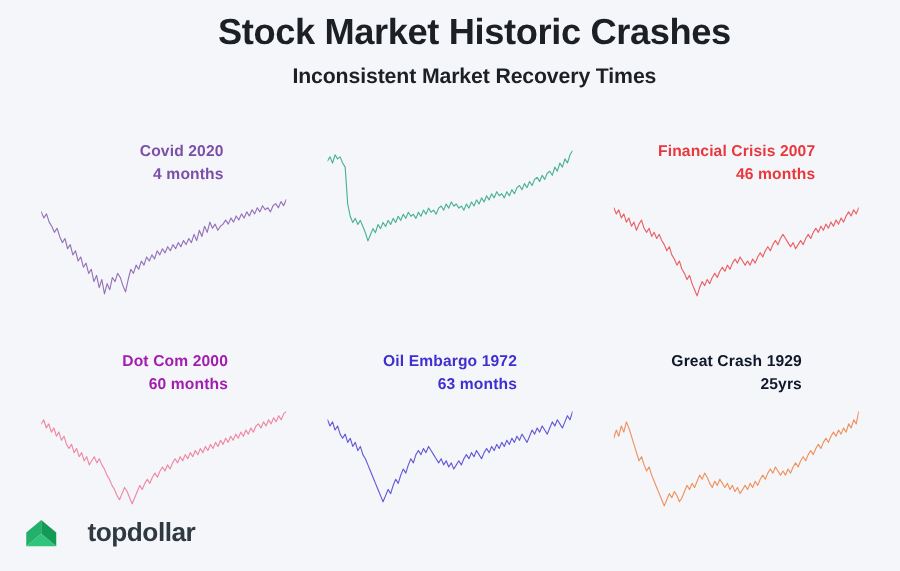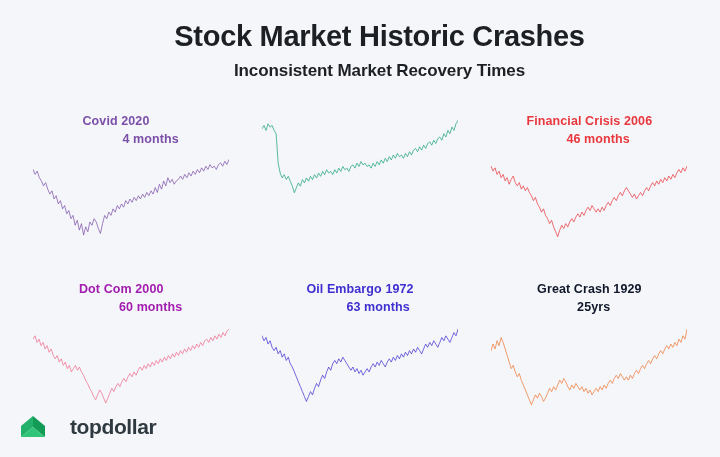--- a/index.html
+++ b/index.html
@@ -9,21 +9,21 @@
   body {
     width: 720px;
     height: 457px;
     background: #f5f6fa;
     font-family: "Liberation Sans", sans-serif;
     overflow: hidden;
     position: relative;
   }
   .header {
     text-align: center;
-    padding-top: 21px;
+    padding-top: 11px;
     margin-left: 39px;
   }
   .main-title {
     font-size: 29px;
     font-weight: bold;
     color: #1c2024;
     letter-spacing: -0.3px;
     line-height: 1.1;
     margin: 0;
   }
@@ -46,21 +46,21 @@
     column-gap: 4px;
     row-gap: 0px;
   }
   .panel {
     position: relative;
     display: flex;
     flex-direction: column;
     align-items: center;
   }
   .panel-label {
-    text-align: left;
+    text-align: right;
     font-size: 12.5px;
     font-weight: bold;
     line-height: 1.45;
     letter-spacing: 0.1px;
     margin: 0;
     padding-top: 8px;
   }
   .panel-label .line2 {
     display: block;
     margin-left: 40px;
@@ -114,21 +114,21 @@
       </div>
     </div>
     <div class="panel">
       <div class="spark-wrap">
         <svg width="196" height="92" viewBox="0 0 196 92">
           <path d="M0.00,18.76 L2.02,15.48 L4.04,20.40 L6.06,13.84 L8.08,17.12 L10.10,15.48 L12.12,20.40 L14.14,23.68 L16.16,53.20 L18.19,63.04 L20.21,67.96 L22.23,64.68 L24.25,69.60 L26.27,66.32 L28.29,71.24 L30.31,76.16 L32.33,82.72 L34.35,77.80 L36.37,72.88 L38.39,76.16 L40.41,69.60 L42.43,72.88 L44.45,67.96 L46.47,71.24 L48.49,66.32 L50.52,69.60 L52.54,64.68 L54.56,67.96 L56.58,63.04 L58.60,66.32 L60.62,61.40 L62.64,64.68 L64.66,59.76 L66.68,63.04 L68.70,61.40 L70.72,64.68 L72.74,59.76 L74.76,63.04 L76.78,58.12 L78.80,61.40 L80.82,56.48 L82.85,59.76 L84.87,58.12 L86.89,61.40 L88.91,56.48 L90.93,54.84 L92.95,58.12 L94.97,53.20 L96.99,56.48 L99.01,51.56 L101.03,54.84 L103.05,53.20 L105.07,56.48 L107.09,54.84 L109.11,58.12 L111.13,53.20 L113.15,56.48 L115.18,51.56 L117.20,54.84 L119.22,49.92 L121.24,53.20 L123.26,48.28 L125.28,51.56 L127.30,46.64 L129.32,49.92 L131.34,45.00 L133.36,48.28 L135.38,43.36 L137.40,46.64 L139.42,45.00 L141.44,48.28 L143.46,43.36 L145.48,46.64 L147.51,41.72 L149.53,45.00 L151.55,40.08 L153.57,38.44 L155.59,41.72 L157.61,36.80 L159.63,40.08 L161.65,35.16 L163.67,38.44 L165.69,33.52 L167.71,31.88 L169.73,35.16 L171.75,30.24 L173.77,33.52 L175.79,28.60 L177.81,26.96 L179.84,30.24 L181.86,23.68 L183.88,26.96 L185.90,20.40 L187.92,23.68 L189.94,17.12 L191.96,20.40 L193.98,13.84 L196.00,10.56" fill="none" stroke="#1aa179" stroke-width="0.9" stroke-opacity="0.8" stroke-linejoin="round" stroke-linecap="round"></path>
         </svg>
       </div>
     </div>
     <div class="panel">
-      <div class="panel-label" style="color: rgb(232, 56, 61);"><span>Financial Crisis 2006</span><span class="line2">46 months</span></div>
+      <div class="panel-label" style="color: rgb(232, 56, 61);"><span>Financial Crisis 2007</span><span class="line2">46 months</span></div>
       <div class="spark-wrap">
         <svg width="196" height="92" viewBox="0 0 196 92">
           <path d="M0.00,12.20 L2.02,17.12 L4.04,13.84 L6.06,20.40 L8.08,17.12 L10.10,23.68 L12.12,20.40 L14.14,26.96 L16.16,23.68 L18.19,30.24 L20.21,25.32 L22.23,22.04 L24.25,28.60 L26.27,31.88 L28.29,28.60 L30.31,35.16 L32.33,31.88 L34.35,36.80 L36.37,33.52 L38.39,38.44 L40.41,41.72 L42.43,46.64 L44.45,43.36 L46.47,49.92 L48.49,53.20 L50.52,58.12 L52.54,54.84 L54.56,61.40 L56.58,64.68 L58.60,69.60 L60.62,66.32 L62.64,72.88 L64.66,77.80 L66.68,82.72 L68.70,76.16 L70.72,71.24 L72.74,74.52 L74.76,69.60 L76.78,72.88 L78.80,67.96 L80.82,64.68 L82.85,67.96 L84.87,63.04 L86.89,59.76 L88.91,63.04 L90.93,58.12 L92.95,61.40 L94.97,56.48 L96.99,53.20 L99.01,56.48 L101.03,51.56 L103.05,54.84 L105.07,58.12 L107.09,54.84 L109.11,58.12 L111.13,53.20 L113.15,56.48 L115.18,51.56 L117.20,48.28 L119.22,51.56 L121.24,46.64 L123.26,43.36 L125.28,46.64 L127.30,41.72 L129.32,38.44 L131.34,41.72 L133.36,36.80 L135.38,33.52 L137.40,36.80 L139.42,40.08 L141.44,43.36 L143.46,40.08 L145.48,45.00 L147.51,41.72 L149.53,38.44 L151.55,41.72 L153.57,36.80 L155.59,33.52 L157.61,36.80 L159.63,31.88 L161.65,28.60 L163.67,31.88 L165.69,26.96 L167.71,30.24 L169.73,25.32 L171.75,28.60 L173.77,23.68 L175.79,26.96 L177.81,22.04 L179.84,25.32 L181.86,20.40 L183.88,23.68 L185.90,18.76 L187.92,15.48 L189.94,18.76 L191.96,13.84 L193.98,17.12 L196.00,12.20" fill="none" stroke="#e8383d" stroke-width="0.9" stroke-opacity="0.8" stroke-linejoin="round" stroke-linecap="round"></path>
         </svg>
       </div>
     </div>
     <div class="panel">
       <div class="panel-label" style="color: #a21caf;"><span>Dot Com 2000</span><span class="line2">60 months</span></div>
       <div class="spark-wrap">
         <svg width="196" height="92" viewBox="0 0 196 92">

